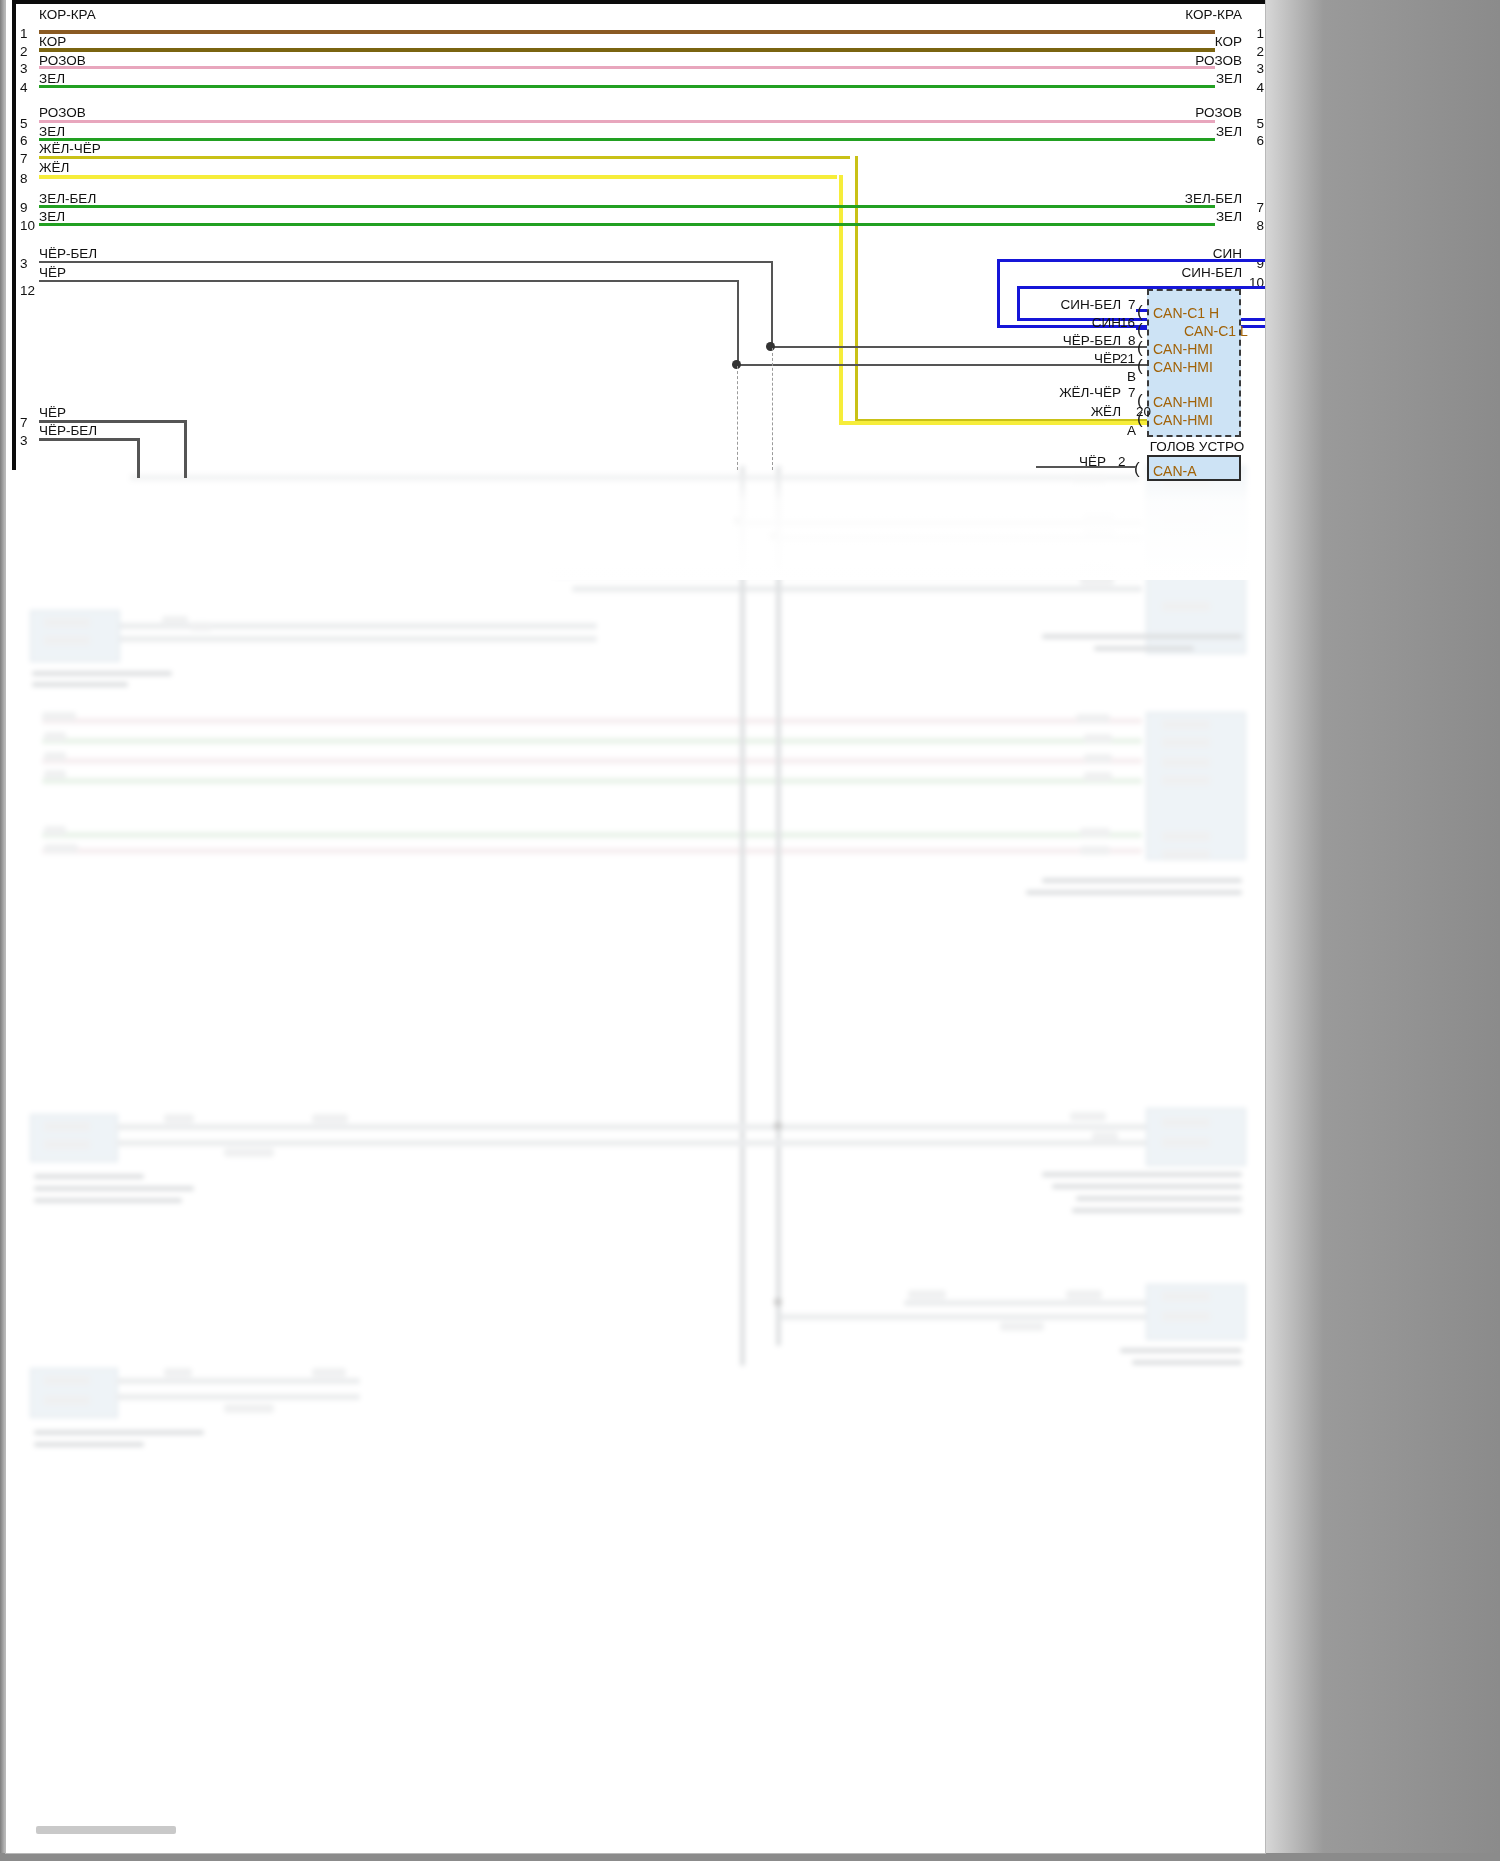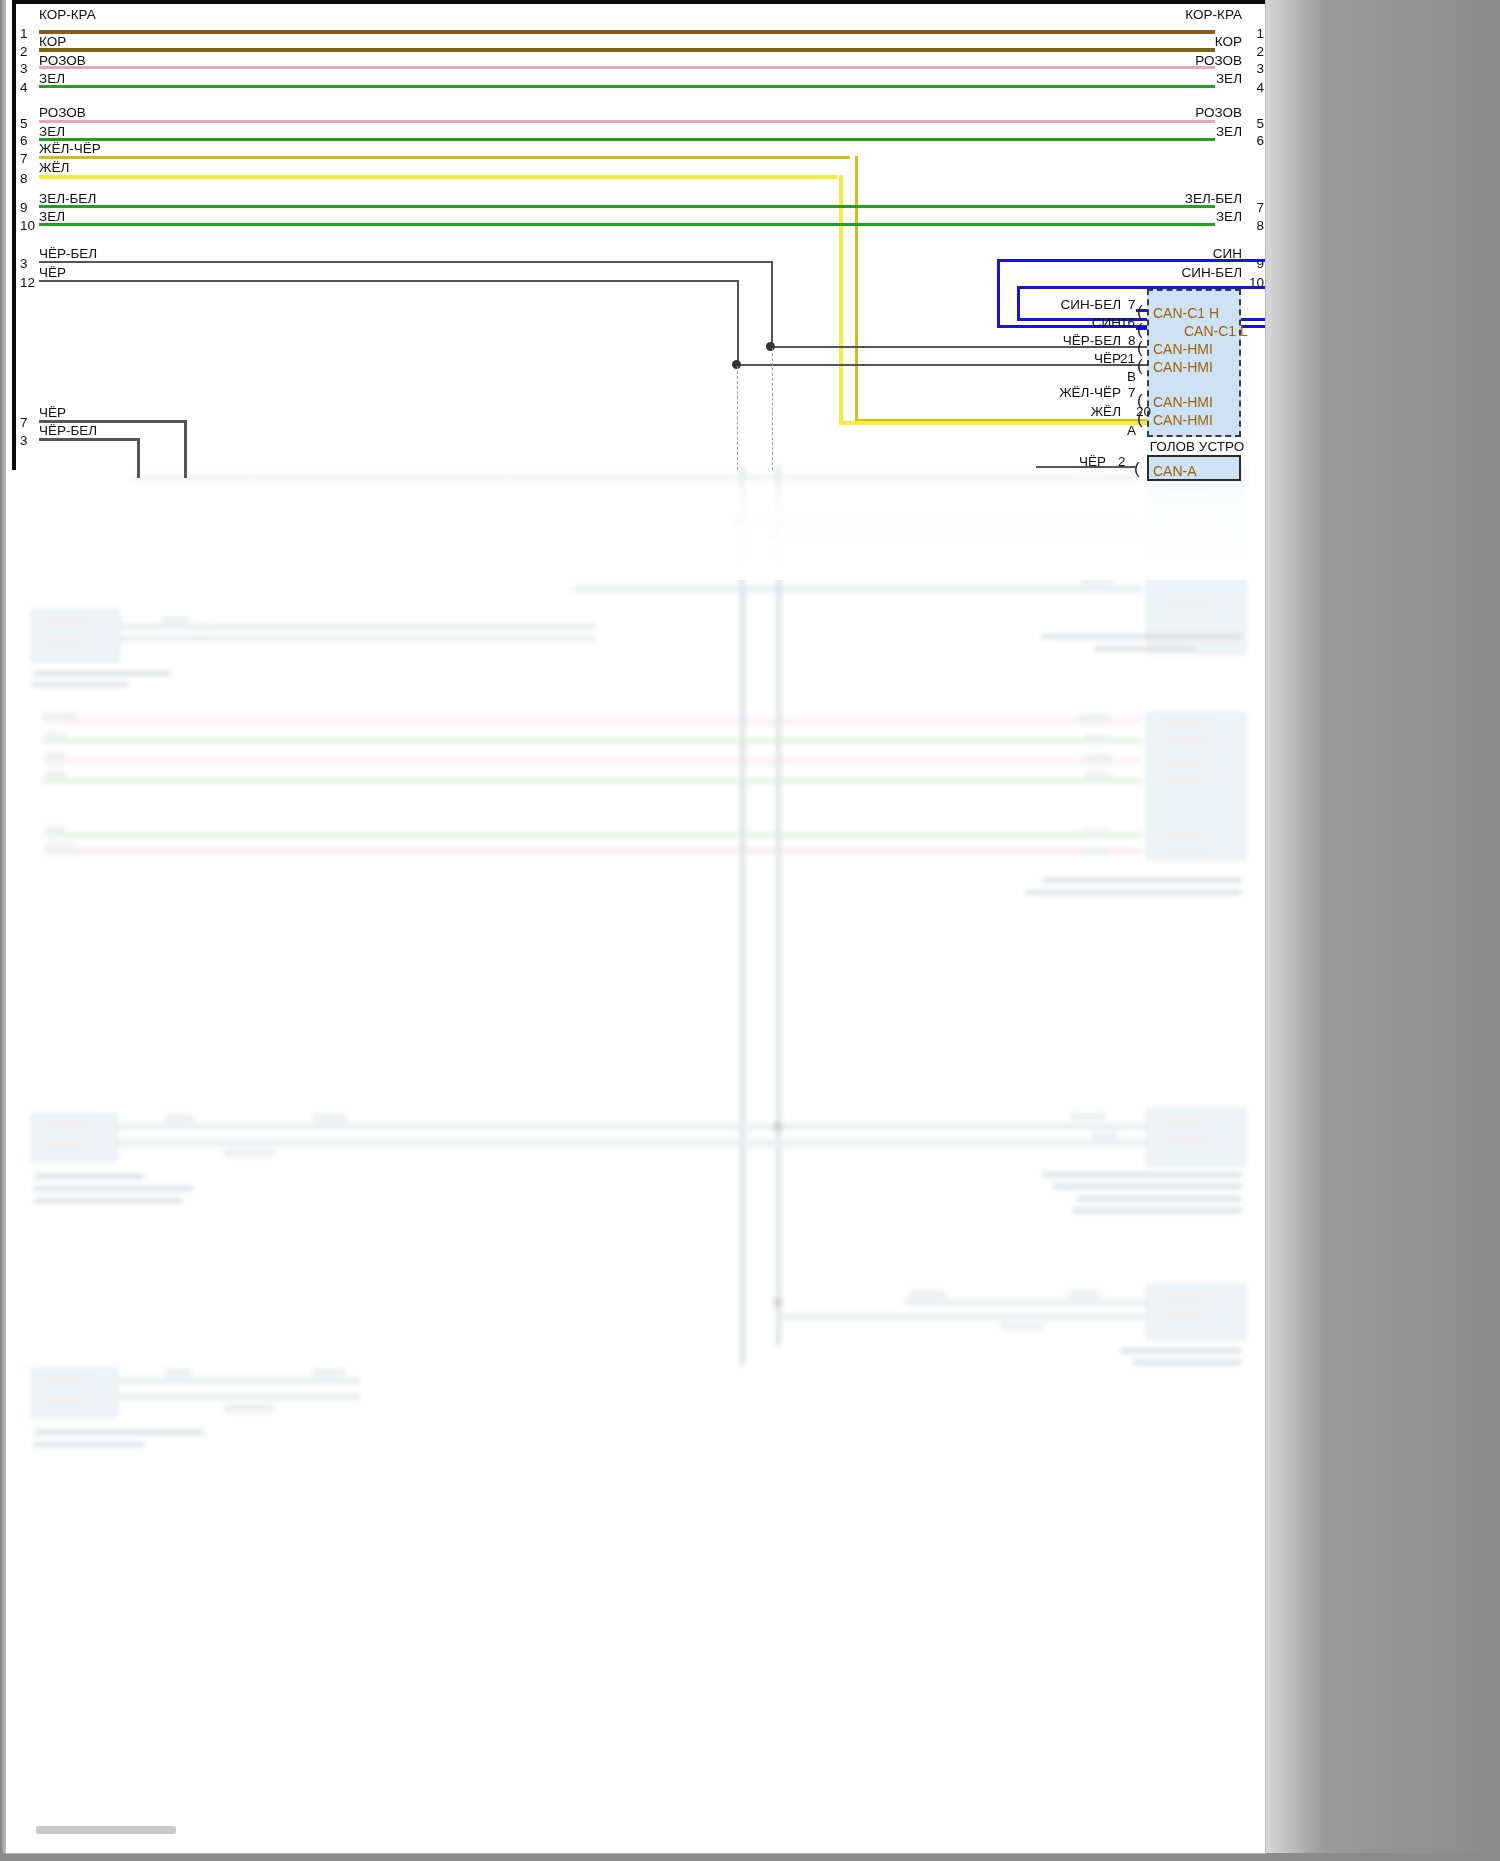--- a/index.html
+++ b/index.html
@@ -262,21 +262,21 @@
     <div class="pin" style="left:14px;top:219px;">10</div>
     <div class="lbl" style="left:33px;top:210px;">ЗЕЛ</div>
     <div class="wire" style="left:33px;top:223px;width:1176px;background:#22a022;height:3px;"></div>
 
     <div class="pin" style="left:14px;top:257px;">3</div>
     <div class="lbl" style="left:33px;top:247px;">ЧЁР-БЕЛ</div>
     <div class="wire" style="left:33px;top:261px;width:734px;background:#555555;height:2px;"></div>
     <div class="vwire" style="left:765px;top:261px;height:87px;background:#555555;width:2px;"></div>
     <div class="wire" style="left:765px;top:346px;width:444px;background:#555555;height:2px;"></div>
 
-    <div class="pin" style="left:14px;top:276px;">12</div>
+    <div class="pin" style="left:14px;top:284px;">12</div>
     <div class="lbl" style="left:33px;top:266px;">ЧЁР</div>
     <div class="wire" style="left:33px;top:280px;width:700px;background:#555555;height:2px;"></div>
     <div class="vwire" style="left:731px;top:280px;height:86px;background:#555555;width:2px;"></div>
     <div class="wire" style="left:731px;top:364px;width:478px;background:#555555;height:2px;"></div>
 
     <div class="pin" style="left:14px;top:416px;">7</div>
     <div class="lbl" style="left:33px;top:406px;">ЧЁР</div>
     <div class="wire" style="left:33px;top:420px;width:148px;background:#555555;height:3px;"></div>
     <div class="vwire" style="left:178px;top:420px;height:58px;background:#555555;width:3px;"></div>
 

